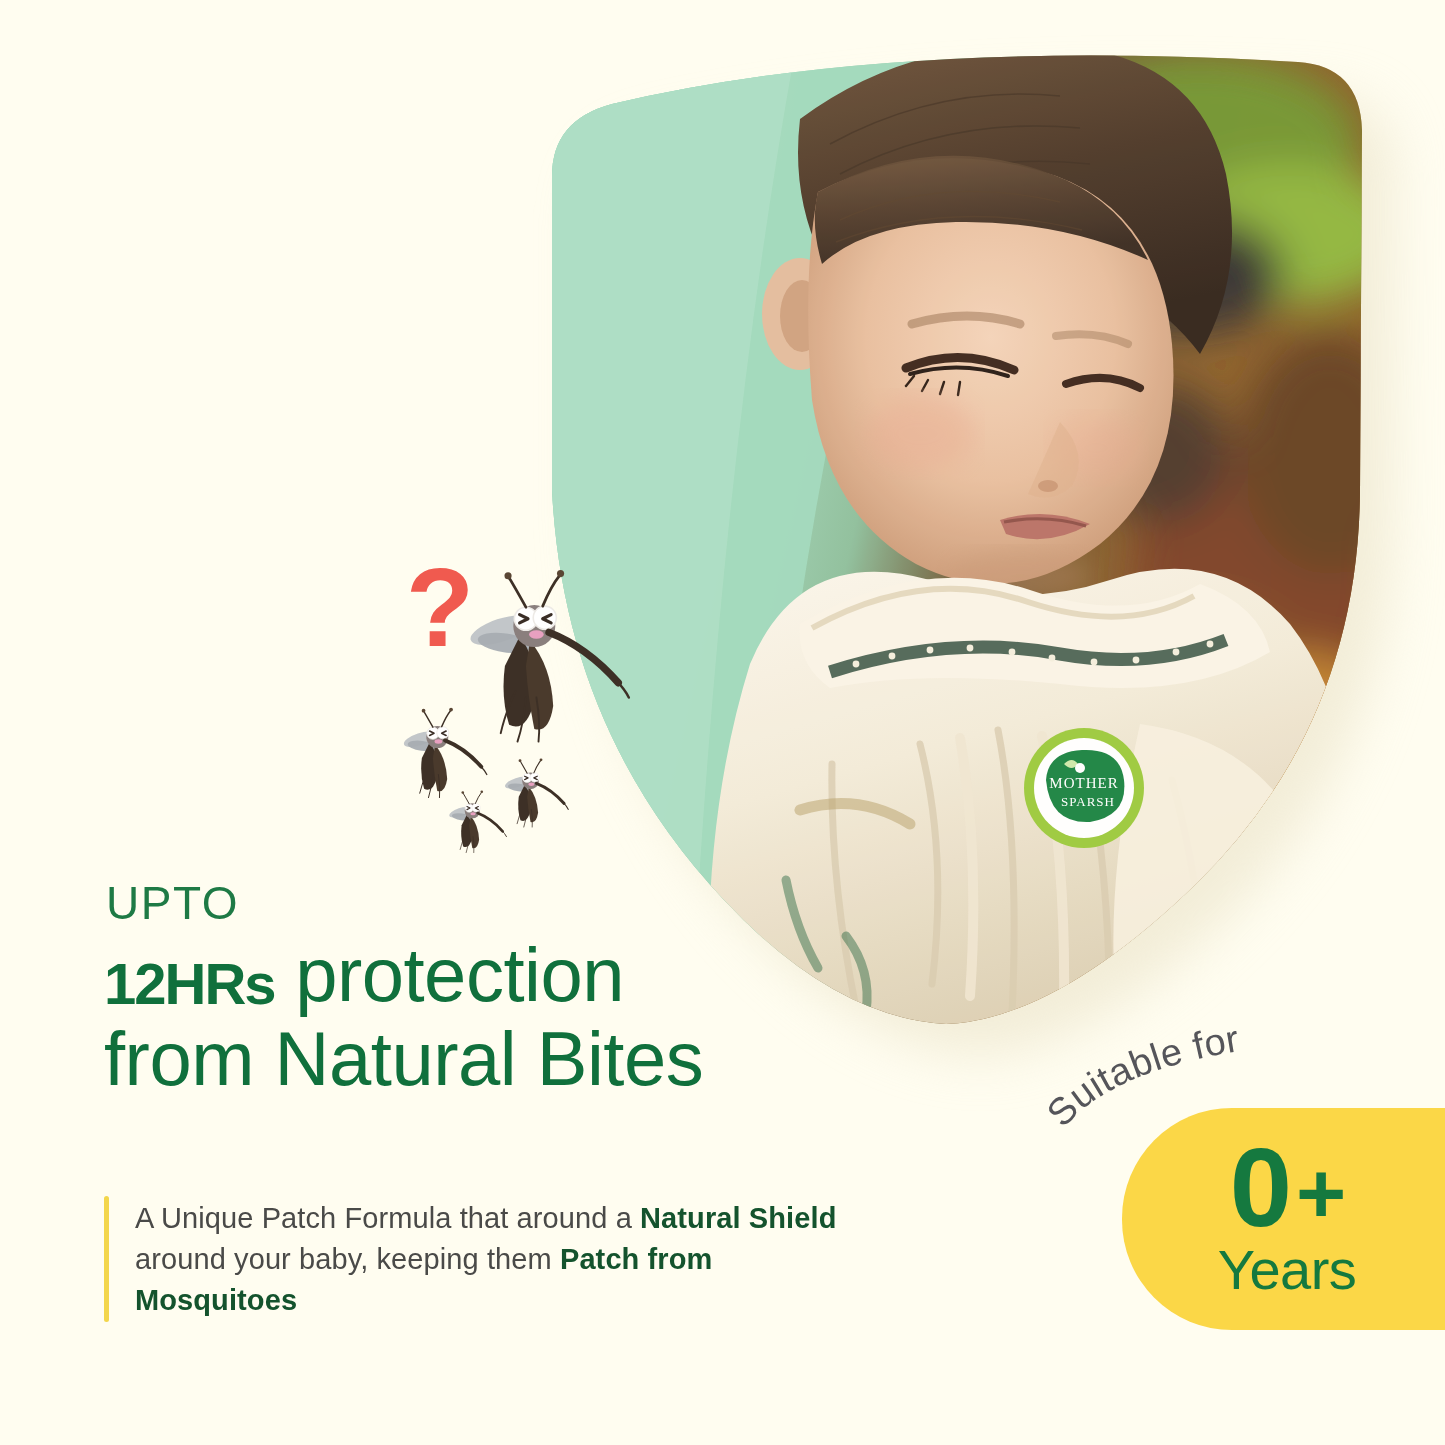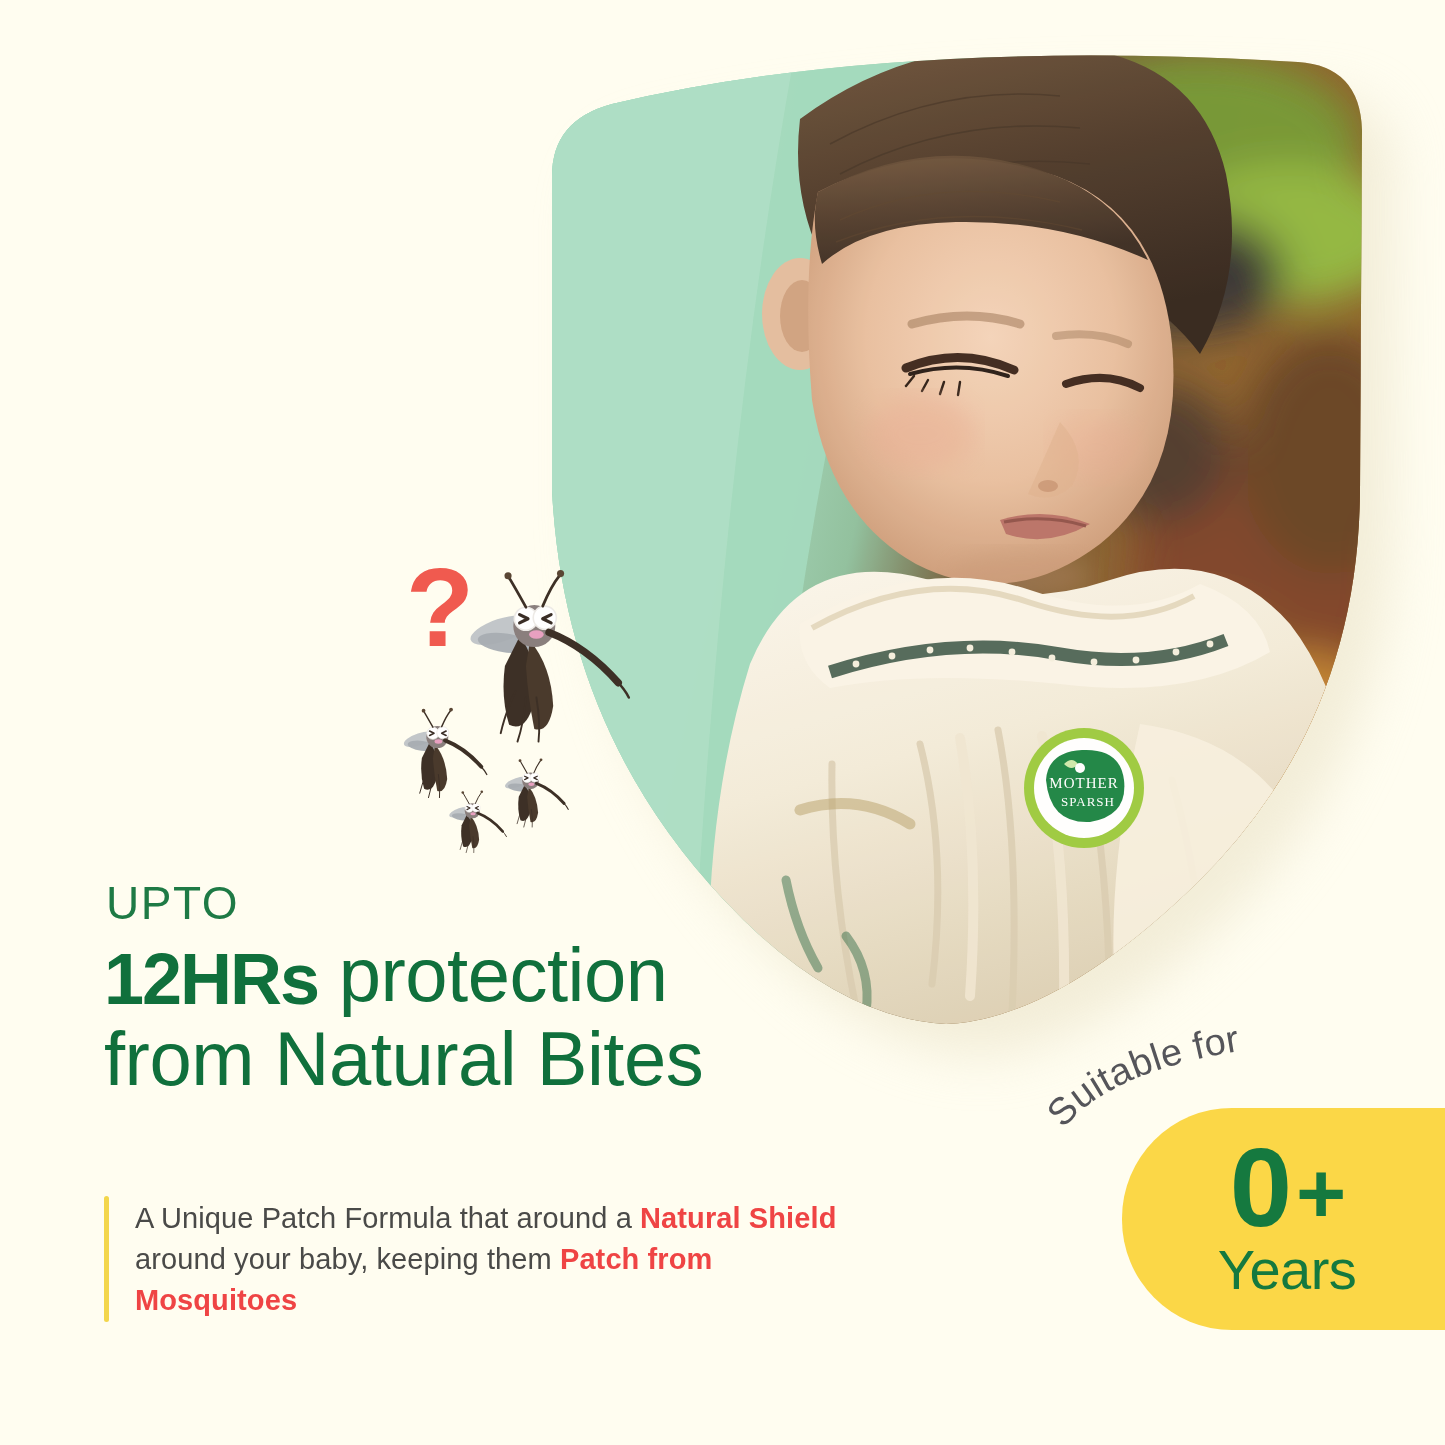--- a/index.html
+++ b/index.html
@@ -25,35 +25,35 @@
   .copy{position:absolute;left:104px;top:880px;width:790px;}
   .upto{
     color:#1E7A45;font-size:46px;letter-spacing:1.5px;
     font-weight:400;line-height:1;margin:0 0 10px 2px;
   }
   .headline{
     color:#10703C;line-height:1.02;margin:0;
     font-size:76px;font-weight:400;letter-spacing:-.5px;
   }
   .headline .hrs{
-    font-weight:900;font-size:72px;letter-spacing:-2px;
+    font-weight:900;font-size:58px;letter-spacing:-2px;
     display:inline-block;transform:translateY(3px);
   }
   .headline .l2{display:block;margin-top:6px;font-size:76px;}
 
   .sub{
     position:absolute;left:104px;top:1196px;width:770px;
     display:flex;gap:26px;align-items:stretch;
   }
   .sub-bar{width:5px;background:#F3D64B;border-radius:3px;flex:0 0 5px;}
   .sub-text{
     color:#4A4A48;font-size:29px;line-height:1.42;font-weight:400;
     padding-top:2px;letter-spacing:.1px;
   }
-  .sub-text b{font-weight:800;color:#ef4444;}
+  .sub-text b{font-weight:800;color:#14532d;}
 
   
   .badge{
     position:absolute;left:1122px;top:1108px;
     width:400px;height:222px;
     background:#FBD747;
     border-top-left-radius:110px;
     border-bottom-left-radius:110px;
   }
   .badge-inner{

